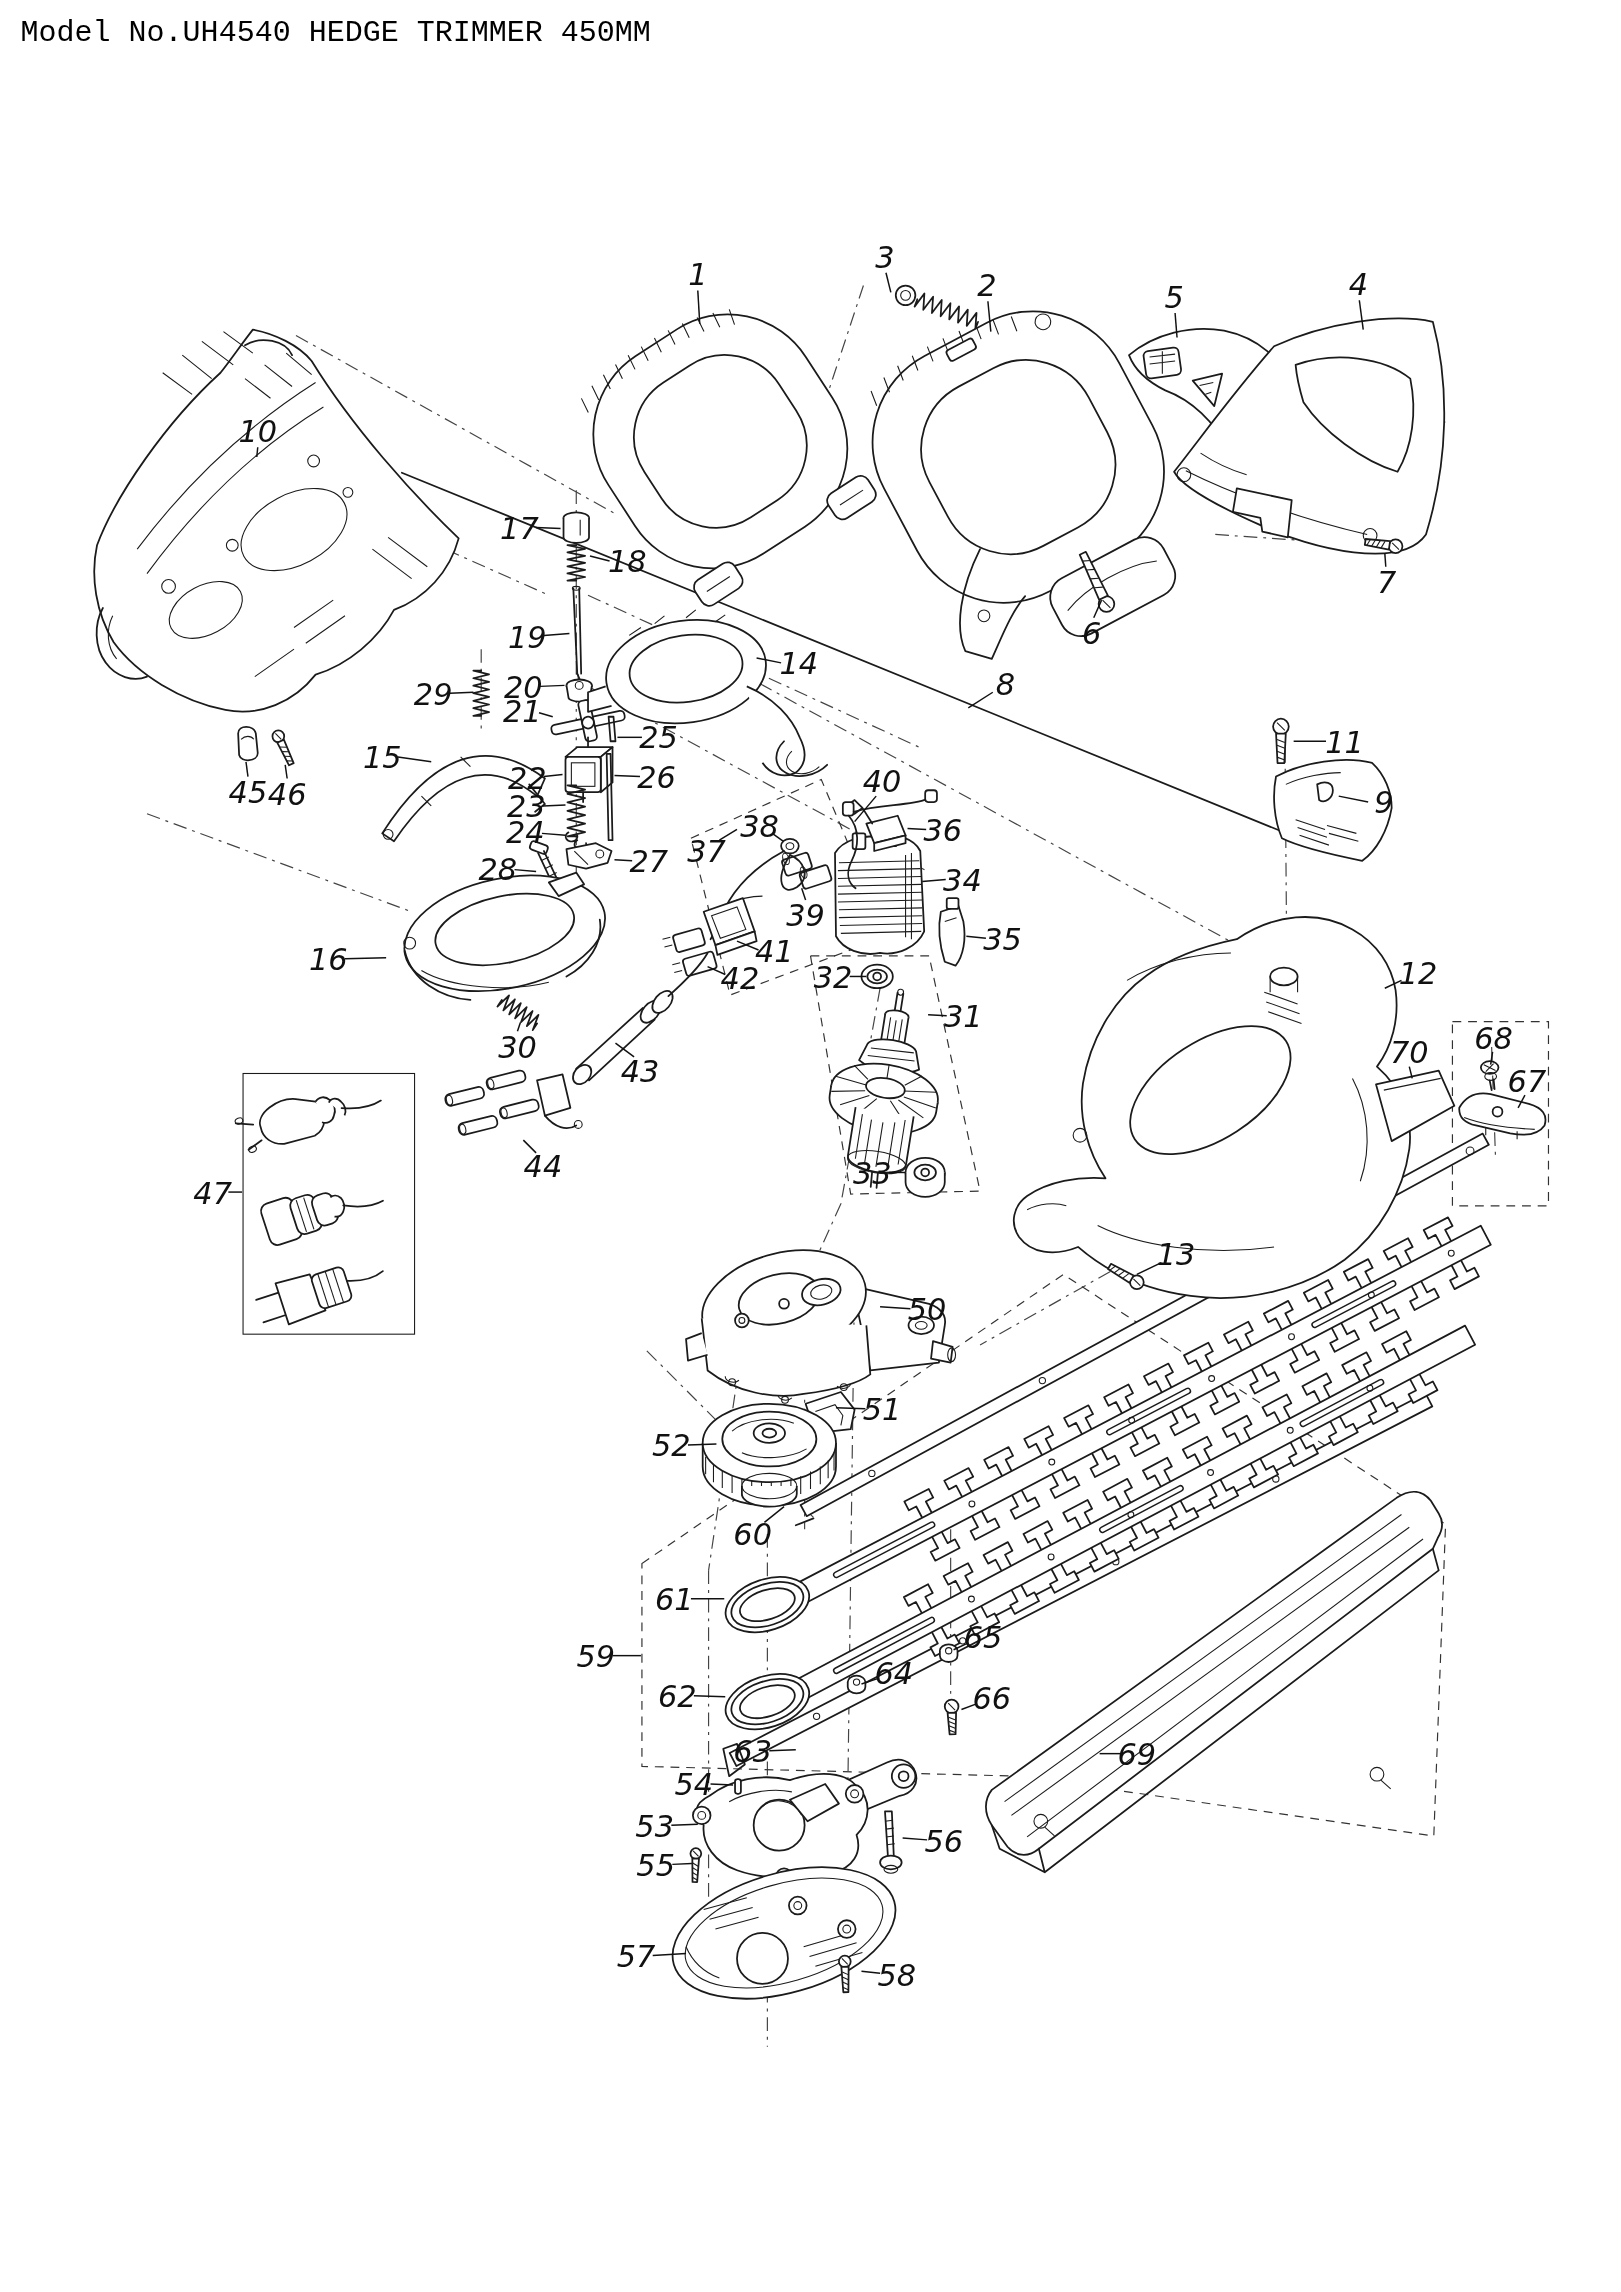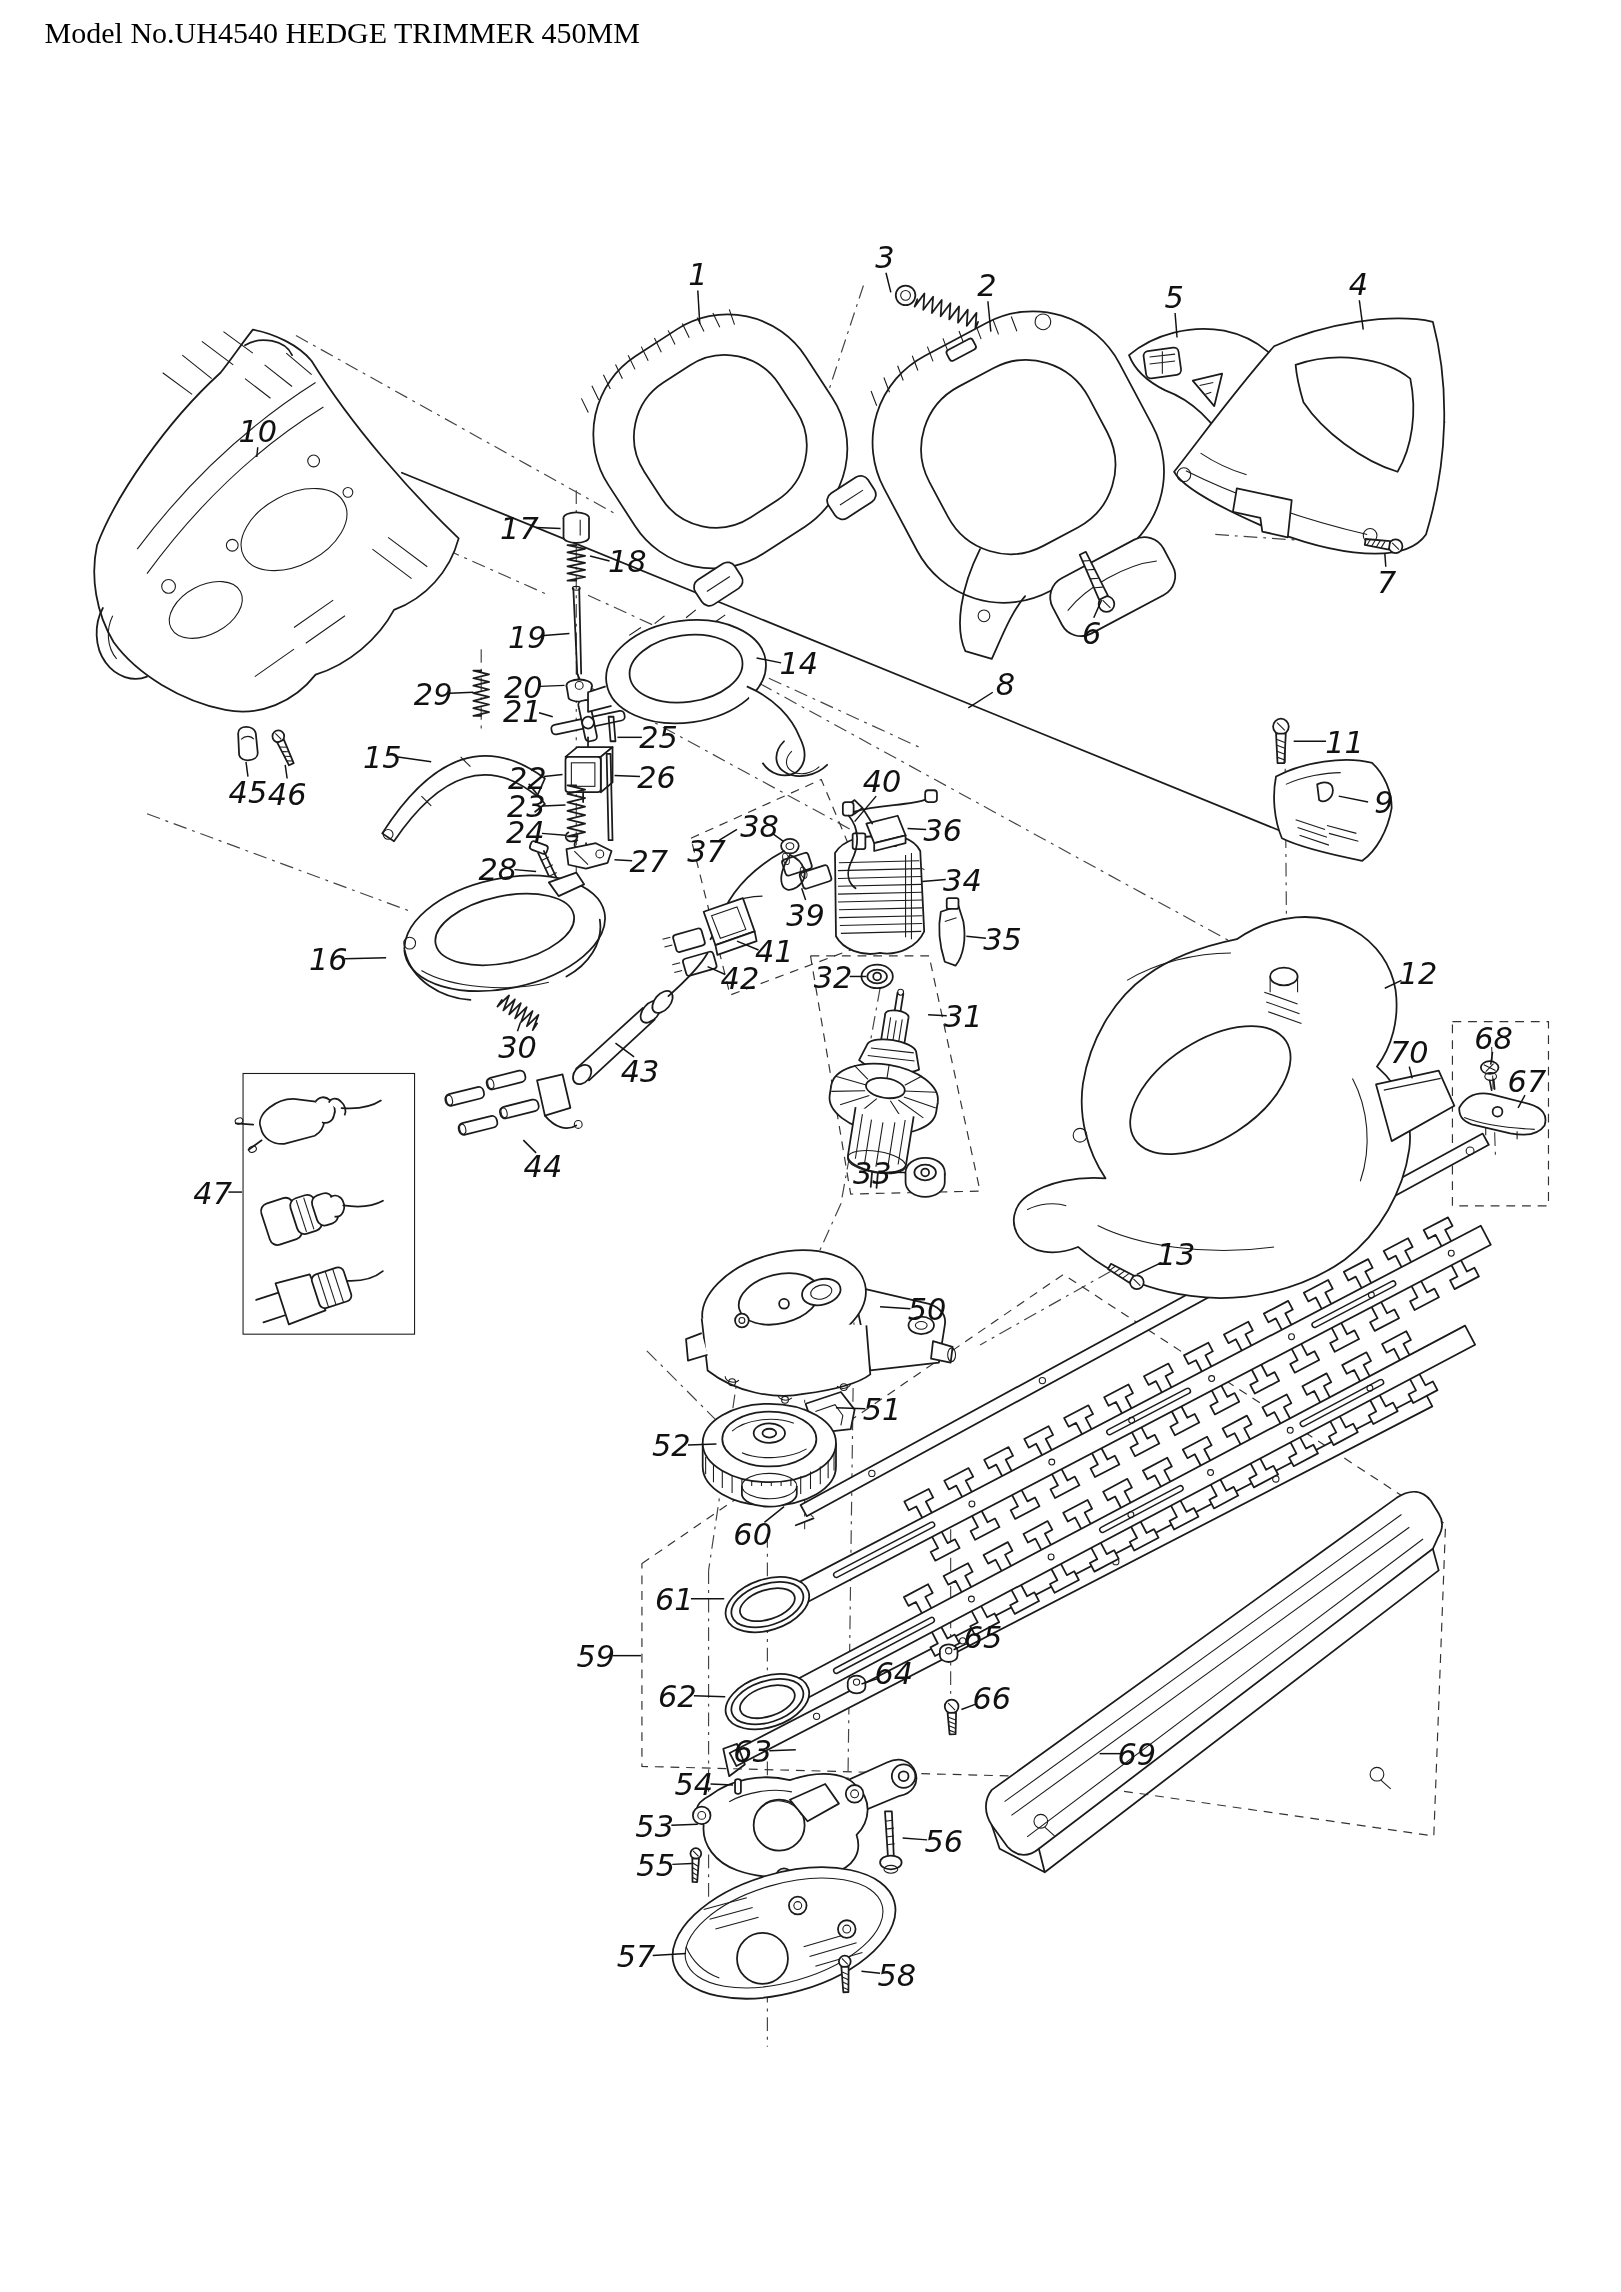--- a/index.html
+++ b/index.html
@@ -1,19 +1,19 @@
 <!DOCTYPE html>
 <html><head>
 <meta charset="utf-8">
 <style>
   html,body{margin:0;padding:0;background:#ffffff;}
   .canvas{position:relative;width:1621px;height:2293px;background:#fff;overflow:hidden;
           font-family:"Liberation Sans",sans-serif;}
   #page-title{position:absolute;left:20.6px;top:15.7px;font-size:30px;color:#000;
-              letter-spacing:0px;font-family:Liberation Serif, serif;margin-left:24px;}
+              letter-spacing:0px;font-family:Liberation Mono, monospace;}
   svg{position:absolute;left:0;top:0;}
   .ln{stroke:#1b1b1b;stroke-width:1.8;fill:none;stroke-linecap:round;stroke-linejoin:round;}
   .fw{stroke:#1b1b1b;stroke-width:1.8;fill:#ffffff;stroke-linejoin:round;}
   .thin{stroke:#1b1b1b;stroke-width:1.1;fill:none;}
   .dashdot{stroke:#444;stroke-width:1.2;fill:none;stroke-dasharray:14 6 3 6;}
   .dashed{stroke:#333;stroke-width:1.2;fill:none;stroke-dasharray:9 7;}
   .lbl{font-family:"DejaVu Sans",sans-serif;font-style:italic;font-size:31px;fill:#111;}
   .leader{stroke:#111;stroke-width:1.5;fill:none;}
 </style>
 </head>

